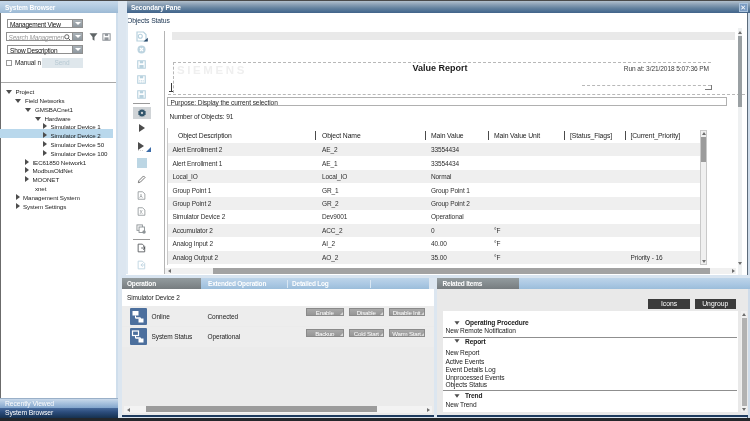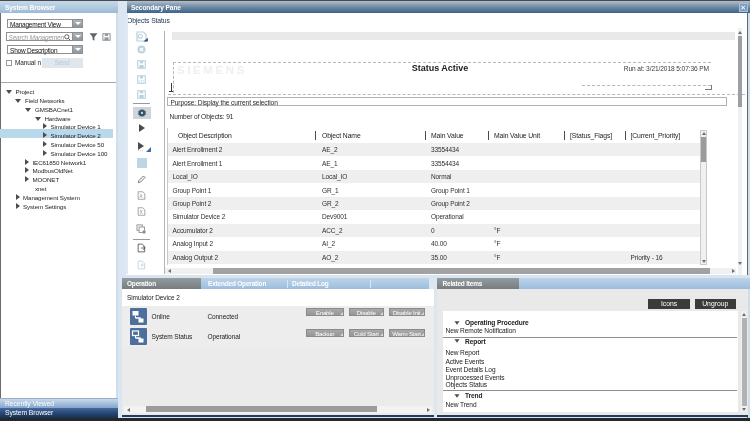--- a/index.html
+++ b/index.html
@@ -172,21 +172,21 @@
 
 <div class="ab" style="left:173px;top:62px;width:538px;height:1px;border-top:1px dashed #b8b8b8"></div>
 <div class="ab" style="left:173px;top:62px;width:1px;height:31px;border-left:1px dashed #b8b8b8"></div>
 <div class="ab" style="left:582px;top:84.5px;width:129px;height:1px;border-top:1px dashed #b8b8b8"></div>
 <div class="ab" style="left:710.5px;top:84.5px;width:1px;height:5px;background:#7a7a7a"></div>
 <div class="ab" style="left:705px;top:88.5px;width:7px;height:1px;background:#7a7a7a"></div>
 <div class="ab" style="left:167.5px;top:93.5px;width:577px;height:1px;border-top:1px dashed #b8b8b8"></div>
 
 <div class="ab" style="left:170.5px;top:83px;width:1.2px;height:9px;background:#3a3a3a"></div>
 <div class="ab" style="left:169px;top:91.2px;width:4px;height:1.2px;background:#3a3a3a"></div>
-<span class="ab" style="left:330px;top:63px;width:220px;text-align:center;font-size:9px;font-weight:bold;color:#1c1c1c">Status Active</span>
+<span class="ab" style="left:330px;top:63px;width:220px;text-align:center;font-size:9px;font-weight:bold;color:#1c1c1c">Value Report</span>
 <span class="ab" style="left:500px;top:64.5px;width:209px;text-align:right;font-size:6.6px;letter-spacing:-.1px;color:#3c3c3c">Run at: 3/21/2018 5:07:36 PM</span>
 
 <div class="ab" style="left:167px;top:97px;width:560px;height:8.5px;border:1px solid #b0b0b0;background:#fff">
       <span style="position:absolute;left:2.5px;top:1px;font-size:6.6px;letter-spacing:-.1px;color:#2a2a2a">Purpose: Display the current selection</span>
     </div>
 <span class="ab" style="left:169.5px;top:113px;font-size:6.6px;letter-spacing:-.1px;color:#2a2a2a">Number of Objects: 91</span>
 
 <div class="ab" style="left:166.5px;top:128px;width:533.5px;height:137px;border-left:1px solid #c9c9c9;overflow:hidden" id="tbl">
 <div class="ab" style="left:0;top:0;width:533.5px;height:15px;background:#fff"></div>
 <span class="thd" style="left:10.5px">Object Description</span>

